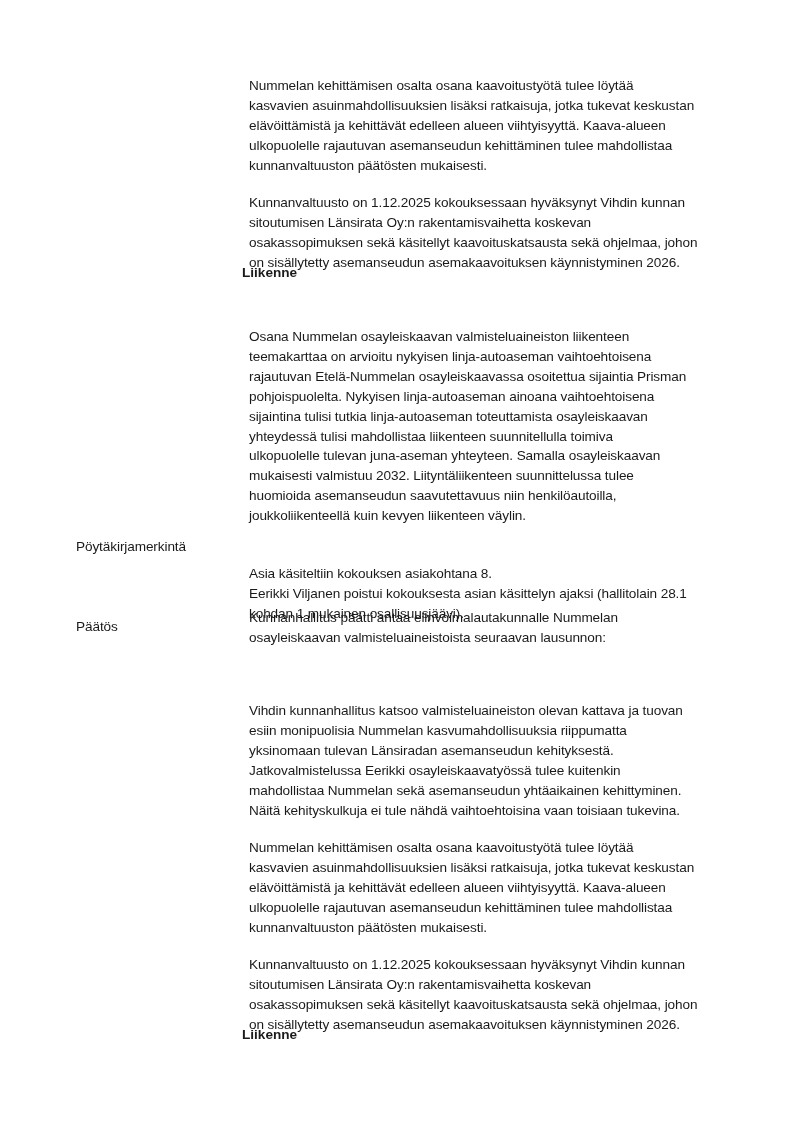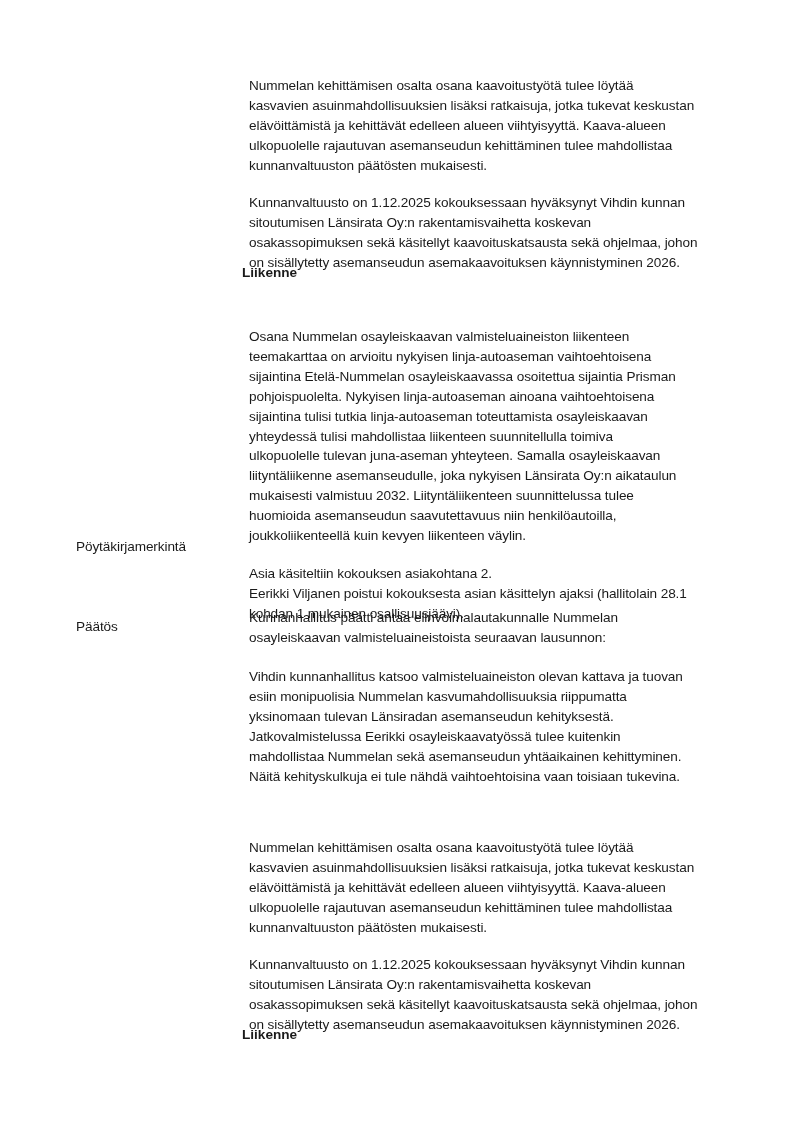--- a/index.html
+++ b/index.html
@@ -29,45 +29,44 @@
   <span class="ln">sitoutumisen Länsirata Oy:n rakentamisvaihetta koskevan</span>
   <span class="ln">osakassopimuksen sekä käsitellyt kaavoituskatsausta sekä ohjelmaa, johon</span>
   <span class="ln">on sisällytetty asemanseudun asemakaavoituksen käynnistyminen 2026.</span>
 </div>
 
 <div class="heading-el" style="top:263px;">Liikenne</div>
 
 <div class="block" style="top:300px;">
   <span class="ln">Osana Nummelan osayleiskaavan valmisteluaineiston liikenteen</span>
   <span class="ln">teemakarttaa on arvioitu nykyisen linja-autoaseman vaihtoehtoisena</span>
-  <span class="ln">sijaintina Etelä-Nummelan osayleiskaavassa osoitettua sijaintia Prisman</span>
+  <span class="ln">rajautuvan Etelä-Nummelan osayleiskaavassa osoitettua sijaintia Prisman</span>
   <span class="ln">pohjoispuolelta. Nykyisen linja-autoaseman ainoana vaihtoehtoisena</span>
   <span class="ln">sijaintina tulisi tutkia linja-autoaseman toteuttamista osayleiskaavan</span>
   <span class="ln">yhteydessä tulisi mahdollistaa liikenteen suunnitellulla toimiva</span>
   <span class="ln">ulkopuolelle tulevan juna-aseman yhteyteen. Samalla osayleiskaavan</span>
-  <span class="ln">liityntäliikenne asemanseudulle, joka nykyisen Länsirata Oy:n aikataulun</span>
   <span class="ln">mukaisesti valmistuu 2032. Liityntäliikenteen suunnittelussa tulee</span>
   <span class="ln">huomioida asemanseudun saavutettavuus niin henkilöautoilla,</span>
   <span class="ln">joukkoliikenteellä kuin kevyen liikenteen väylin.</span>
 </div>
 
 <div class="label" style="top:537px;">Pöytäkirjamerkintä</div>
 <div class="block" style="top:537px;">
-  <span class="ln">Asia käsiteltiin kokouksen asiakohtana 2.</span>
+  <span class="ln">Asia käsiteltiin kokouksen asiakohtana 8.</span>
   <span class="ln">Eerikki Viljanen poistui kokouksesta asian käsittelyn ajaksi (hallitolain 28.1</span>
   <span class="ln">kohdan 1 mukainen osallisuusjäävi).</span>
 </div>
 
 <div class="label" style="top:617px;">Päätös</div>
 <div class="block" style="top:581px;">
   <span class="ln">Kunnanhallitus päätti antaa elinvoimalautakunnalle Nummelan</span>
   <span class="ln">osayleiskaavan valmisteluaineistoista seuraavan lausunnon:</span>
 </div>
 
-<div class="block" style="top:640px;">
+<div class="block" style="top:674px;">
   <span class="ln">Vihdin kunnanhallitus katsoo valmisteluaineiston olevan kattava ja tuovan</span>
   <span class="ln">esiin monipuolisia Nummelan kasvumahdollisuuksia riippumatta</span>
   <span class="ln">yksinomaan tulevan Länsiradan asemanseudun kehityksestä.</span>
   <span class="ln">Jatkovalmistelussa Eerikki osayleiskaavatyössä tulee kuitenkin</span>
   <span class="ln">mahdollistaa Nummelan sekä asemanseudun yhtäaikainen kehittyminen.</span>
   <span class="ln">Näitä kehityskulkuja ei tule nähdä vaihtoehtoisina vaan toisiaan tukevina.</span>
 </div>
 
 <div class="block" style="top:811px;">
   <span class="ln">Nummelan kehittämisen osalta osana kaavoitustyötä tulee löytää</span>

